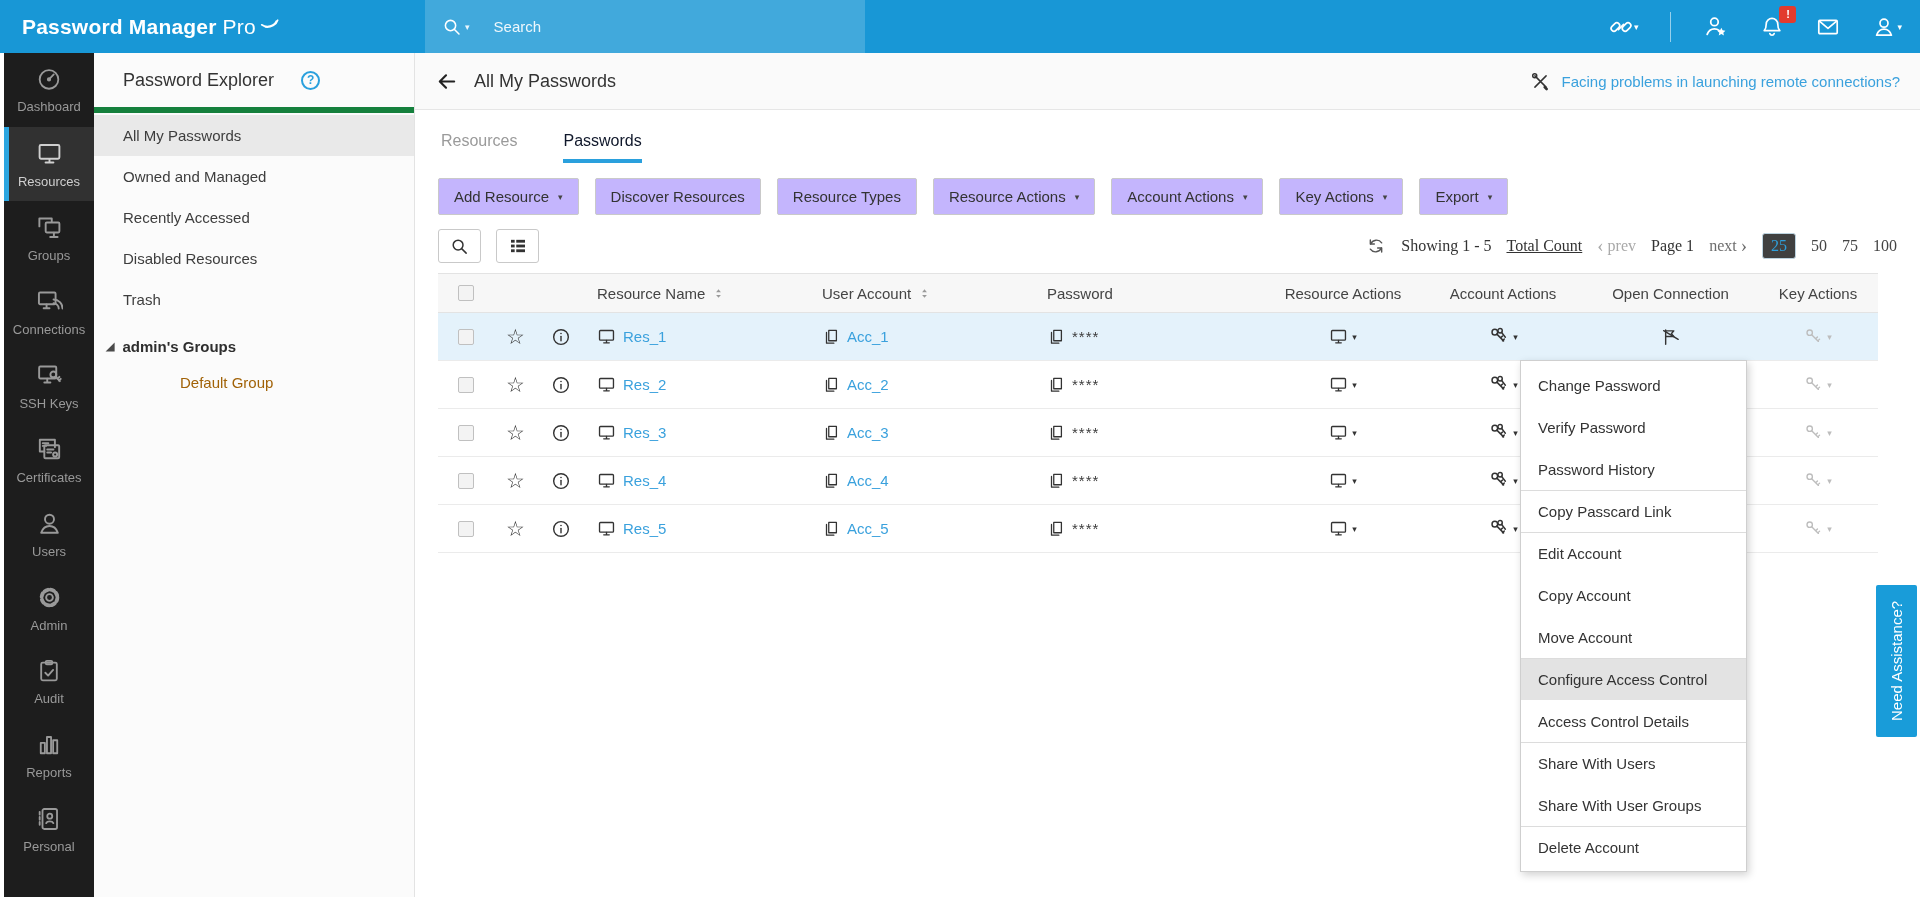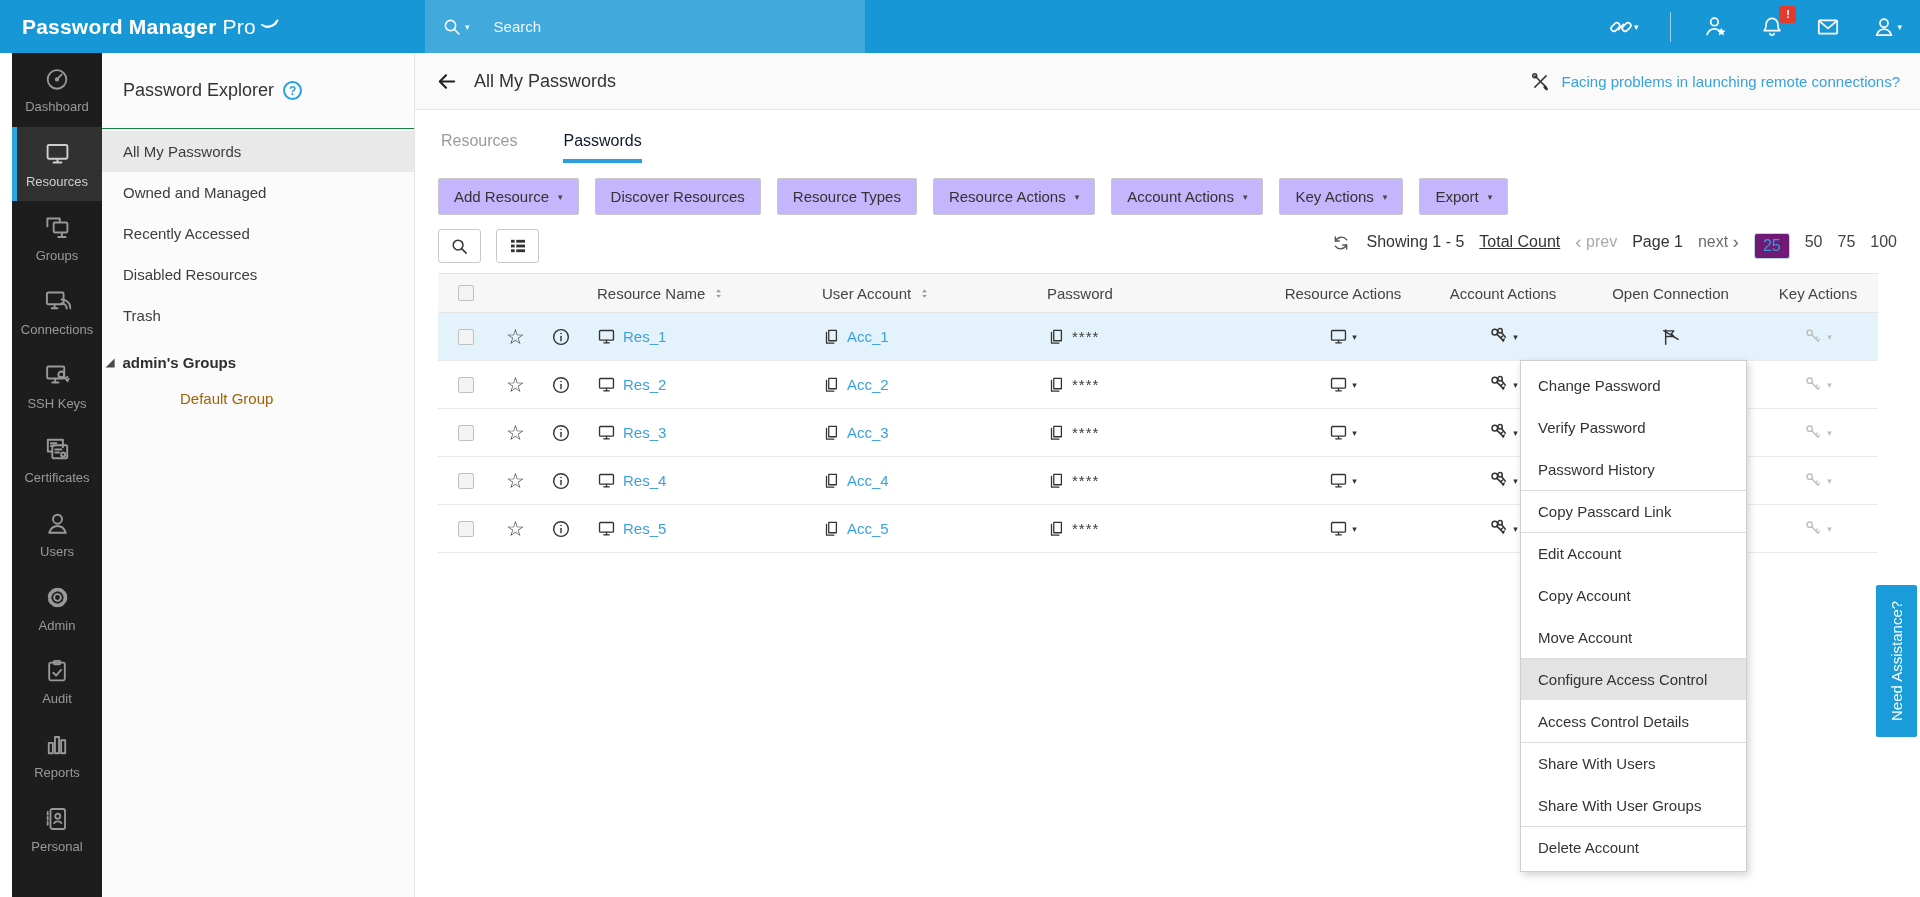--- a/index.html
+++ b/index.html
@@ -15,29 +15,29 @@
   .searchbox { position:absolute; left:425px; top:0; width:440px; height:53px; background:#41a9dc; display:flex; align-items:center; padding-left:16px; cursor:text; }
   .searchbox .caret { color:#eaf6fd; font-size:9px; margin-left:2px; }
   .search-ph { color:#eef7fc; font-size:15px; margin-left:24px; }
   .tb-right { position:absolute; right:18px; top:0; height:53px; display:flex; align-items:center; gap:32px; color:#fff; }
   .tb-divider { width:1px; height:30px; background:rgba(255,255,255,.55); }
   .bell-wrap { position:relative; }
   .badge { position:absolute; top:-9px; right:-12px; background:#e23b2e; color:#fff; font-size:11px; font-weight:700; width:17px; height:17px; border-radius:3px; display:flex; align-items:center; justify-content:center; }
   .tb-caret { color:#fff; font-size:9px; margin-left:1px; }
 
   
-  .sidebar { position:fixed; top:53px; left:12px; width:90px; height:844px; background:#1d1d1d; z-index:55;text-align:right; }
+  .sidebar { position:fixed; top:53px; left:4px; width:90px; height:844px; background:#1d1d1d; z-index:55;text-align:right; }
   .side-item { height:74px; display:flex; flex-direction:column; align-items:center; justify-content:center; gap:7px; color:#999; cursor:pointer; position:relative; }
   .side-item.active { background:#313131; color:#cfcfcf; }
   .side-item.active::before { content:""; position:absolute; left:0; top:0; bottom:0; width:5px; background:#2aa5e0; }
   .side-label { font-size:13px; }
 
   
   .explorer { position:fixed; top:53px; left:90px; width:325px; height:844px; background:#fbfbfb; border-right:1px solid #e3e3e3; z-index:54; }
-  .exp-title { height:76px; display:flex; align-items:center; gap:9px; padding-left:33px; font-size:18px; color:#333; border-bottom:1px solid #15803d; }
+  .exp-title { height:60px; display:flex; align-items:center; gap:27px; padding-left:33px; font-size:18px; color:#333; border-bottom:6px solid #15803d; }
   .help-circle { width:19px; height:19px; border-radius:50%; border:2px solid #2aa0dd; color:#2aa0dd; font-size:12px; font-weight:700; display:flex; align-items:center; justify-content:center; cursor:pointer; }
   .exp-list { margin-top:2px; }
   .exp-item { height:41px; display:flex; align-items:center; padding-left:33px; font-size:15px; color:#3d3d3d; cursor:pointer; }
   .exp-item.active { background:#e9e9e9; }
   .tree-header { margin-top:8px; height:36px; display:flex; align-items:center; gap:8px; padding-left:16px; font-size:15px; font-weight:700; color:#2e2e2e; cursor:pointer; }
   .tree-tri { font-size:11px; color:#4a4a4a; }
   .tree-child { height:36px; display:flex; align-items:center; padding-left:90px; font-size:15px; color:#a16207; cursor:pointer; }
 
   
   .main { position:fixed; left:415px; top:53px; width:1505px; height:844px; background:#fff; }
@@ -50,28 +50,28 @@
   .tabs { display:flex; gap:46px; padding:0 26px; margin-top:22px; }
   .tab { font-size:16px; color:#9a9a9a; padding-bottom:9px; cursor:pointer; border-bottom:4px solid transparent; }
   .tab.active { color:#0f172a; border-bottom-color:#2aa0dd; }
 
   .toolbar { display:flex; gap:16px; padding:15px 23px 8px; }
   .tb-btn { background:#c4b5fd; border:1px solid #c9c9c9; border-radius:2px; height:37px; padding:0 15px; font-size:15px; color:#333; display:flex; align-items:center; gap:9px; cursor:pointer; font-family:inherit; }
   .tb-btn .caret { font-size:9px; color:#444; }
 
   .row2 { display:flex; align-items:center; padding:6px 23px 10px; }
   .icon-btn { width:43px; height:34px; border:1px solid #c9c9c9; border-radius:3px; background:#fff; display:flex; align-items:center; justify-content:center; margin-right:15px; color:#333; cursor:pointer; }
-  .pagination { margin-left:auto; display:flex; gap:15px; font-size:16px; color:#333; }
+  .pagination { margin-left:auto; display:flex; align-items:center; gap:15px; font-size:16px; color:#333;font-family:Liberation Serif, serif; }
   .pg-refresh { color:#555; cursor:pointer; }
   .pg-total { text-decoration:underline; cursor:pointer; }
   .pg-prev { color:#a9a9a9; cursor:pointer; }
   .pg-next { color:#6d6d6d; cursor:pointer; }
   .pg-chev { font-size:19px; line-height:10px; vertical-align:-1px; }
   .pg-size { color:#444; cursor:pointer; }
-  .pg-size.active { color:#2e9fdb; border:1px solid #bcd3e0; background:#701a75; padding:3px 8px; border-radius:3px; }
+  .pg-size.active { color:#2e9fdb; border:1px solid #bcd3e0; background:#404040; padding:3px 8px; border-radius:3px; }
 
   .table { margin:0 23px; width:1440px; }
   .tgrid { display:grid; grid-template-columns:55px 45px 45px 225px 225px 230px 160px 160px 175px 120px; align-items:center; }
   .thead { height:40px; background:#f7f7f7; border-top:1px solid #e3e3e3; border-bottom:1px solid #e3e3e3; font-size:15px; color:#444; }
   .trow { height:48px; border-bottom:1px solid #ebebeb; font-size:15px; background:#fff; }
   .trow.hl { background:#e4f2fb; }
   .cc { justify-self:center; }
   .cell-flex { display:flex; align-items:center; gap:7px; padding-left:14px; }
   .hcell { padding-left:14px; display:flex; align-items:center; gap:6px; }
   .checkbox { width:16px; height:16px; border:1px solid #c0c0c0; background:#f3f3f3; border-radius:2px; cursor:pointer; }

